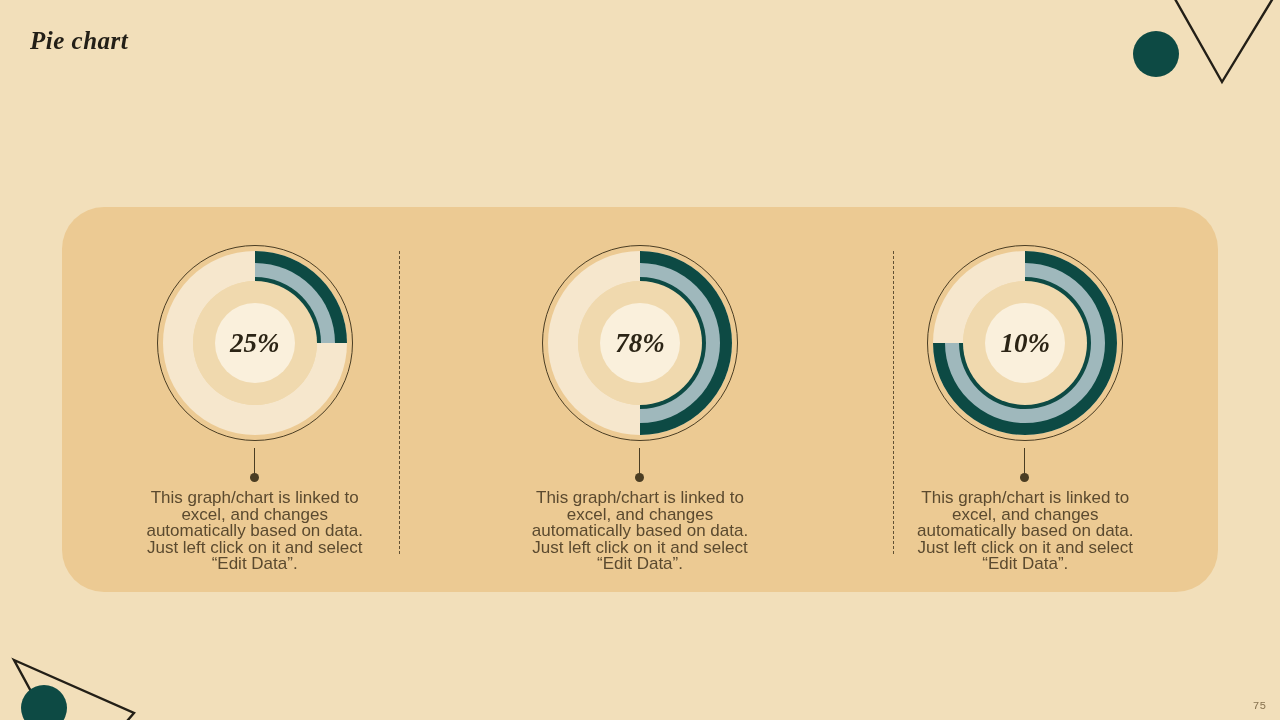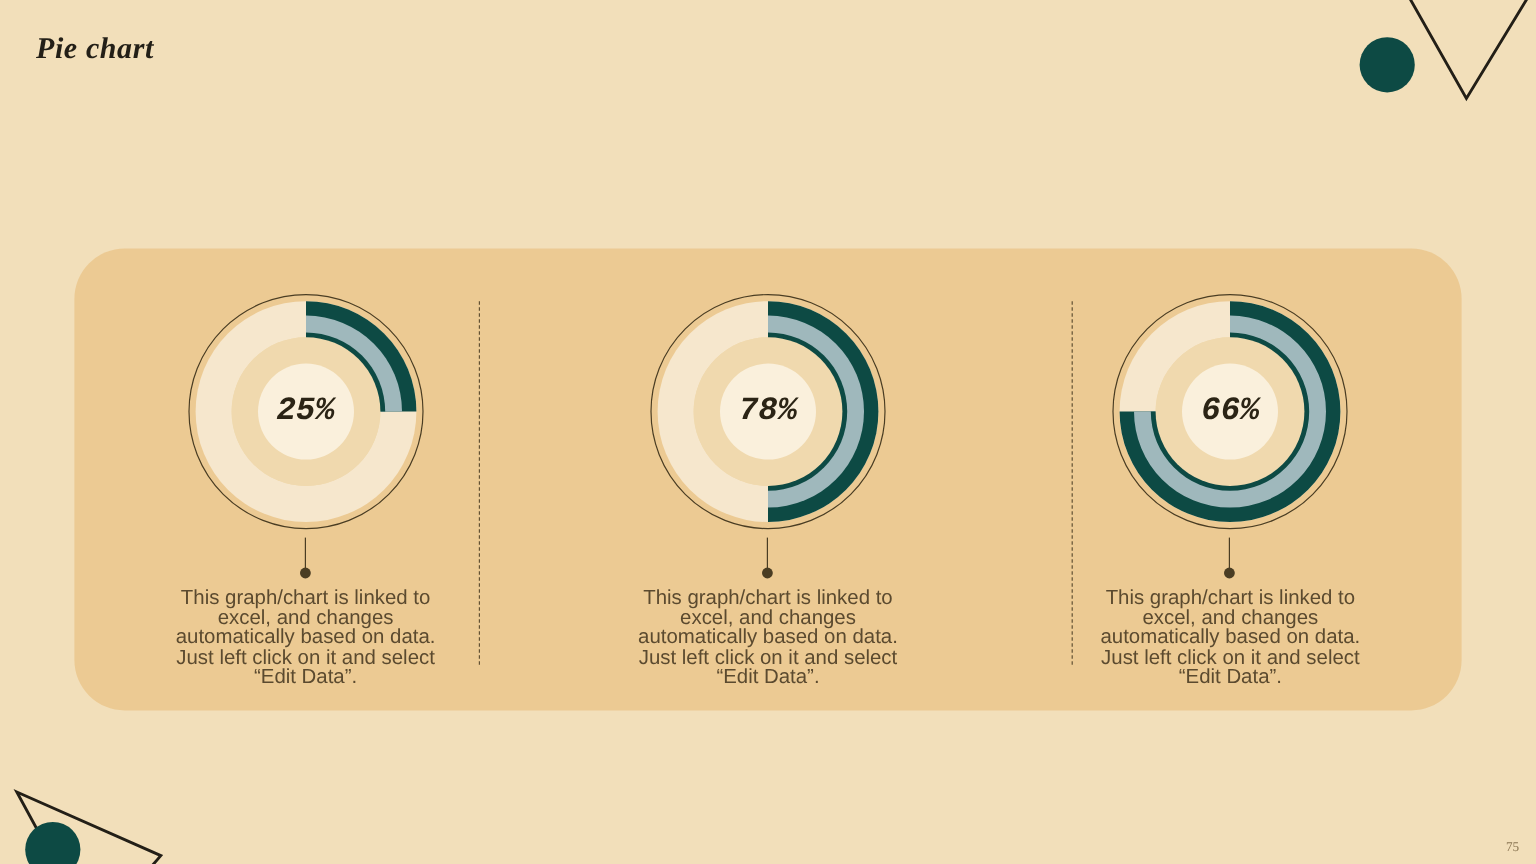--- a/index.html
+++ b/index.html
@@ -76,21 +76,21 @@
   }
   .donut-wrap svg { display: block; }
 
   .donut-value {
     position: absolute;
     left: 0;
     right: 0;
     top: 50%;
     transform: translateY(-50%);
     text-align: center;
-    font-family: Liberation Mono, monospace;
+    font-family: Liberation Serif, serif;
     font-weight: bold;
     font-style: italic;
     font-size: 27px;
     color: #2b2415;
     pointer-events: none;
   }
 
   .connector {
     position: relative;
     width: 2px;
@@ -134,21 +134,21 @@
     opacity: 0.85;
   }
   #divider-1 { left: 337px; }
   #divider-2 { left: 831px; }
 
   
   #page-number {
     position: absolute;
     right: 14px;
     bottom: 8px;
-    font-family: Liberation Serif, serif;
+    font-family: Liberation Mono, monospace;
     font-size: 11px;
     color: #8a7552;
   }
 </style>
 </head>
 <body>
 
 <div class="slide">
 
   <div class="deco" id="deco-top-right">
@@ -229,21 +229,21 @@
             <circle cx="102" cy="102" r="97.5" fill="none" stroke="#4a3d23" stroke-width="1"></circle>
             <circle cx="102" cy="102" r="92" fill="#f6e7cd"></circle>
             <circle cx="102" cy="102" r="62" fill="#f0d9ae"></circle>
 
             <path d="M 102 102 L 102 10 A 92 92 0 1 1 10.00 102.00 Z" fill="#0d4a44"></path>
             <path d="M 102 102 L 102 22 A 80 80 0 1 1 22.00 102.00 Z" fill="#9fb8bc"></path>
             <path d="M 102 102 L 102 36 A 66 66 0 1 1 36.00 102.00 Z" fill="#0d4a44"></path>
             <circle cx="102" cy="102" r="62" fill="#f0d9ae"></circle>
             <circle cx="102" cy="102" r="40" fill="#faf0dc"></circle>
           </svg>
-          <div class="donut-value">66%</div>
+          <div class="donut-value">10%</div>
         </div>
         <div class="connector">
           <div class="stem"></div>
           <div class="dot"></div>
         </div>
         <div class="caption">This graph/chart is linked to excel, and changes automatically based on data. Just left click on it and select “Edit Data”.</div>
       </div>
 
     </div>
   </div>

